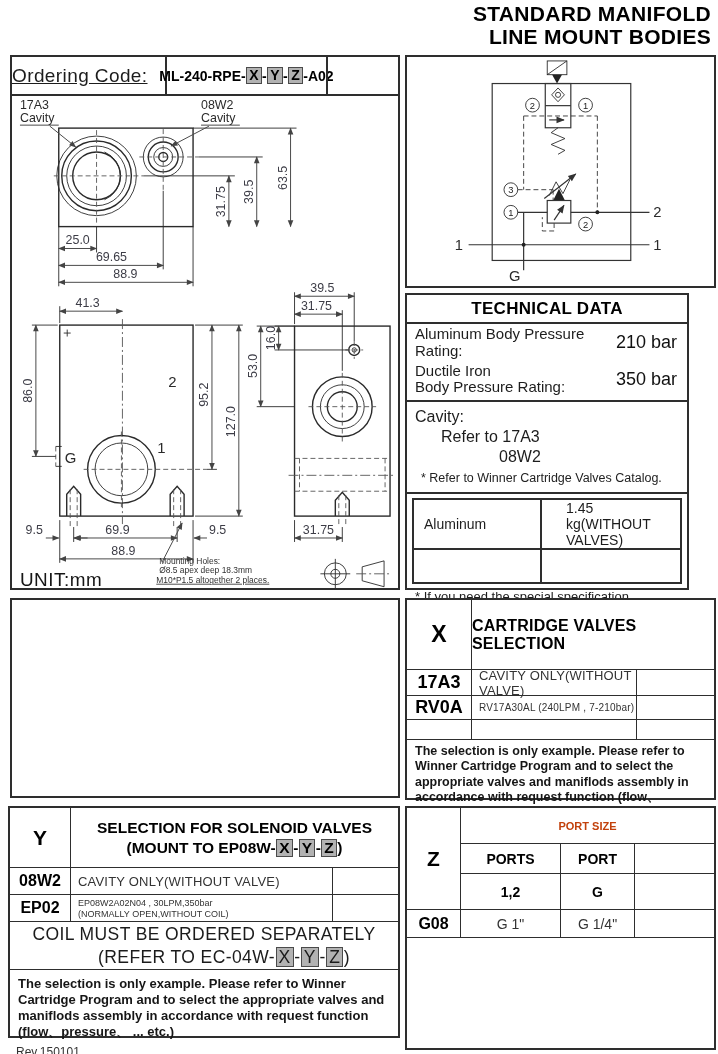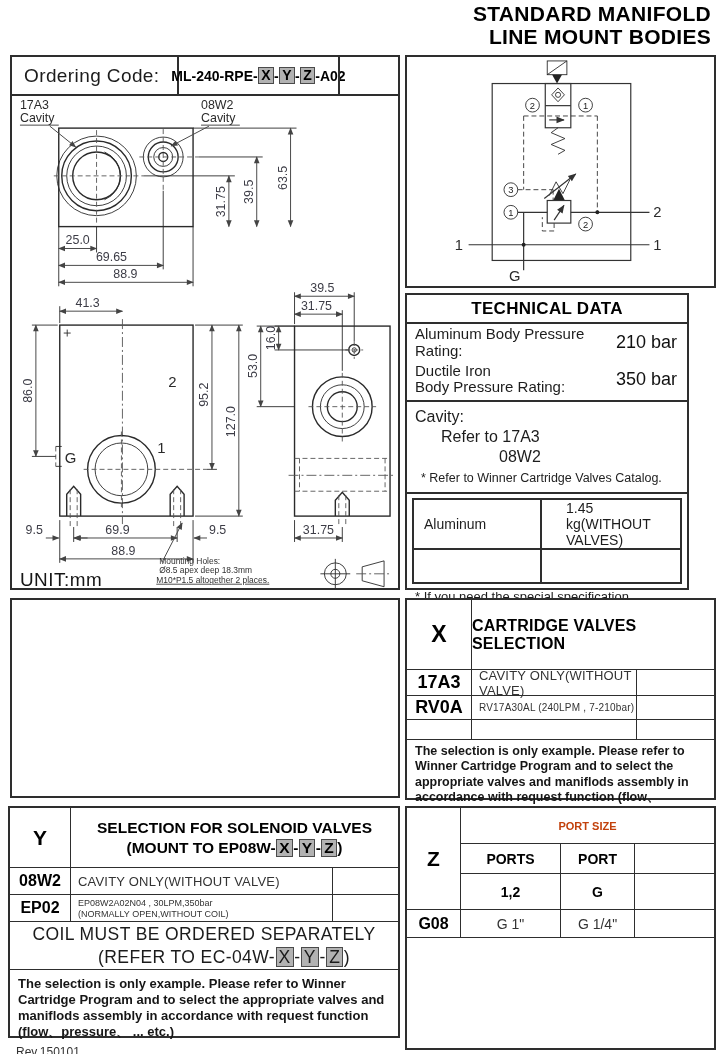--- a/index.html
+++ b/index.html
@@ -4,21 +4,21 @@
 <style>
   html,body{margin:0;padding:0;background:#fff;}
   .page{position:relative;width:718px;height:1054px;background:#fff;overflow:hidden;
         font-family:"Liberation Sans","DejaVu Sans",sans-serif;color:#222;}
   .box{position:absolute;border:2px solid #2e2e2e;background:#fff;box-sizing:border-box;}
   
   .doc-title{position:absolute;top:3px;right:7px;text-align:right;font-weight:bold;
              font-size:21px;line-height:1.08;color:#000;letter-spacing:.3px;}
   
   .ord-head{display:flex;height:37px;border-bottom:2px solid #2e2e2e;align-items:stretch;}
-  .ord-label{width:153px;display:flex;align-items:center;padding-left:12px;font-size:19px;color:#1c1c1c;letter-spacing:.4px;}
+  .ord-label{width:153px;display:flex;align-items:center;font-size:19px;color:#1c1c1c;letter-spacing:.4px;text-decoration:underline;}
   .ord-code{width:159px;border-left:2px solid #2e2e2e;display:flex;align-items:center;justify-content:center;
             font-weight:bold;font-size:14px;color:#000;white-space:nowrap;}
   .ord-extra{flex:1;border-left:2px solid #2e2e2e;}
   .bx{display:inline-block;background:#b2b2b2;border:1px solid #4a4a4a;padding:0 2px;line-height:1.05;margin:0 .5px;}
   
   .td-header{text-align:center;font-weight:bold;font-size:17px;color:#000;padding:4px 0 3px;
              border-bottom:2px solid #2e2e2e;letter-spacing:.3px;}
   .td-row{display:flex;justify-content:space-between;align-items:center;padding:2px 8px 1px 8px;}
   .td-lab{font-size:15px;color:#1d1d1d;line-height:1.12;}
   .td-val{font-size:18px;color:#111;padding-right:2px;white-space:nowrap;}

